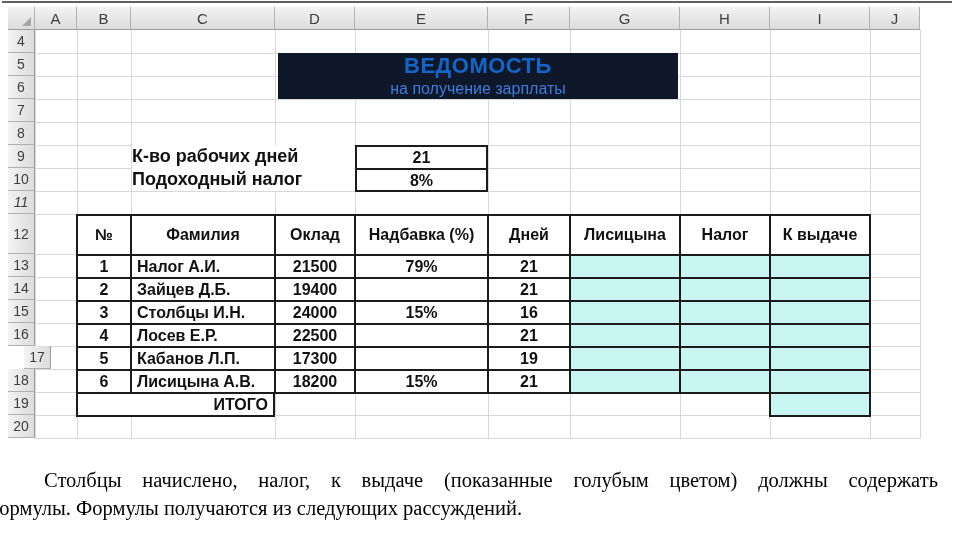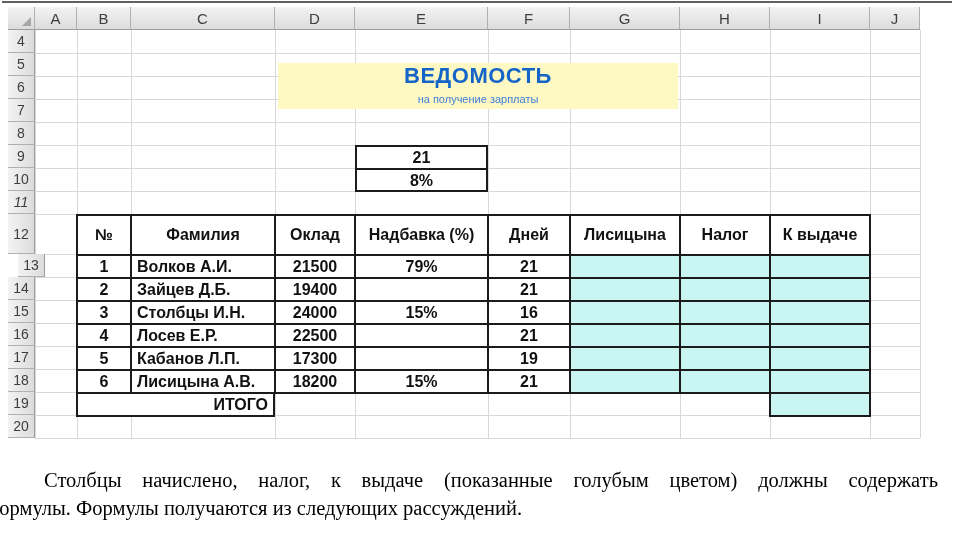--- a/index.html
+++ b/index.html
@@ -11,23 +11,23 @@
   #gridlayer > div{position:absolute;box-sizing:border-box;}
   .gv,.gh{background:#d8d8d8;}
   .chead{background:linear-gradient(#f3f3f3,#dcdcdc);border-right:1px solid #b0b0b0;border-bottom:1px solid #9c9c9c;
          color:#3e3e3e;font-size:15px;display:flex;align-items:center;justify-content:center;}
   .rhead{background:linear-gradient(90deg,#f3f3f3,#dcdcdc);border-right:1px solid #9c9c9c;border-bottom:1px solid #b0b0b0;
          color:#3e3e3e;font-size:14px;display:flex;align-items:center;justify-content:center;}
   .corner::after{content:"";position:absolute;right:3px;bottom:3px;border-left:9px solid transparent;border-bottom:9px solid #a6a6a6;}
 
   
   .ovl{position:absolute;z-index:5;box-sizing:border-box;}
-  .title-block{left:278px;top:63px;width:400px;height:46px;background:#fef9c3;text-align:center;}
+  .title-block{left:278px;top:53px;width:400px;height:46px;background:#0f172a;text-align:center;}
   .sheet-title{font-size:22px;font-weight:bold;color:#1565C8;line-height:26px;letter-spacing:0.5px;}
-  .sheet-subtitle{font-size:11px;color:#3F7DD9;line-height:20px;}
+  .sheet-subtitle{font-size:16px;color:#3F7DD9;line-height:20px;}
 
   .params-labels{left:132px;top:145px;width:222px;height:46px;background:#fff;}
   .param-label{height:23px;line-height:23px;font-weight:bold;font-size:18px;color:#111;white-space:nowrap;}
 
   .params-box{left:355px;top:145px;width:133px;height:47px;background:#fff;border:2px solid #1b1b1b;}
   .param-value{height:21px;line-height:21px;text-align:center;font-weight:bold;font-size:16px;color:#111;}
   .param-value.v1{border-bottom:2px solid #1b1b1b;}
 
   table.payroll{position:absolute;left:76px;top:214px;z-index:5;border-collapse:collapse;table-layout:fixed;
                 background:#fff;font-family:"Liberation Sans",sans-serif;font-size:16px;font-weight:bold;color:#111;}
@@ -94,35 +94,39 @@
       <div class="chead" style="left: 870px; top: 7px; width: 50px; height: 23px;">J</div>
       <div class="rhead" style="left: 8px; top: 30px; width: 27px; height: 23px;">4</div>
       <div class="rhead" style="left: 8px; top: 53px; width: 27px; height: 23px;">5</div>
       <div class="rhead" style="left: 8px; top: 76px; width: 27px; height: 23px;">6</div>
       <div class="rhead" style="left: 8px; top: 99px; width: 27px; height: 23px;">7</div>
       <div class="rhead" style="left: 8px; top: 122px; width: 27px; height: 23px;">8</div>
       <div class="rhead" style="left: 8px; top: 145px; width: 27px; height: 23px;">9</div>
       <div class="rhead" style="left: 8px; top: 168px; width: 27px; height: 23px;">10</div>
       <div class="rhead" style="left: 8px; top: 191px; width: 27px; height: 23px; font-style: italic;">11</div>
       <div class="rhead" style="left: 8px; top: 214px; width: 27px; height: 40px;">12</div>
-      <div class="rhead" style="left: 18px; top: 254px; width: 27px; height: 23px;">13</div>
+      <div class="rhead" style="left: 8px; top: 254px; width: 27px; height: 23px;">13</div>
       <div class="rhead" style="left: 8px; top: 277px; width: 27px; height: 23px;">14</div>
       <div class="rhead" style="left: 8px; top: 300px; width: 27px; height: 23px;">15</div>
       <div class="rhead" style="left: 8px; top: 323px; width: 27px; height: 23px;">16</div>
-      <div class="rhead" style="left: 8px; top: 346px; width: 27px; height: 23px;">17</div>
+      <div class="rhead" style="left: 24px; top: 346px; width: 27px; height: 23px;">17</div>
       <div class="rhead" style="left: 8px; top: 369px; width: 27px; height: 23px;">18</div>
       <div class="rhead" style="left: 8px; top: 392px; width: 27px; height: 23px;">19</div>
       <div class="rhead" style="left: 8px; top: 415px; width: 27px; height: 23px;">20</div>
     </div>
 
   <div class="ovl title-block">
     <div class="sheet-title">ВЕДОМОСТЬ</div>
     <div class="sheet-subtitle">на получение зарплаты</div>
   </div>
 
+  <div class="ovl params-labels">
+    <div class="param-label">К-во рабочих дней</div>
+    <div class="param-label">Подоходный налог</div>
+  </div>
 
   <div class="ovl params-box">
     <div class="param-value v1">21</div>
     <div class="param-value">8%</div>
   </div>
 
   <table class="payroll">
     <colgroup>
       <col style="width:54px">
         <col style="width:144px">
@@ -139,21 +143,21 @@
       <th>Фамилия</th>
       <th>Оклад</th>
       <th>Надбавка (%)</th>
       <th>Дней</th>
       <th>Лисицына</th>
       <th>Налог</th>
       <th>К выдаче</th>
     </tr>
     <tr class="datarow">
       <td>1</td>
-      <td class="name">Волков А.И.</td>
+      <td class="name">Налог А.И.</td>
       <td>21500</td>
       <td>79%</td>
       <td>21</td>
       <td class="cyan"></td>
       <td class="cyan"></td>
       <td class="cyan"></td>
     </tr>
     <tr class="datarow">
       <td>2</td>
       <td class="name">Зайцев Д.Б.</td>

